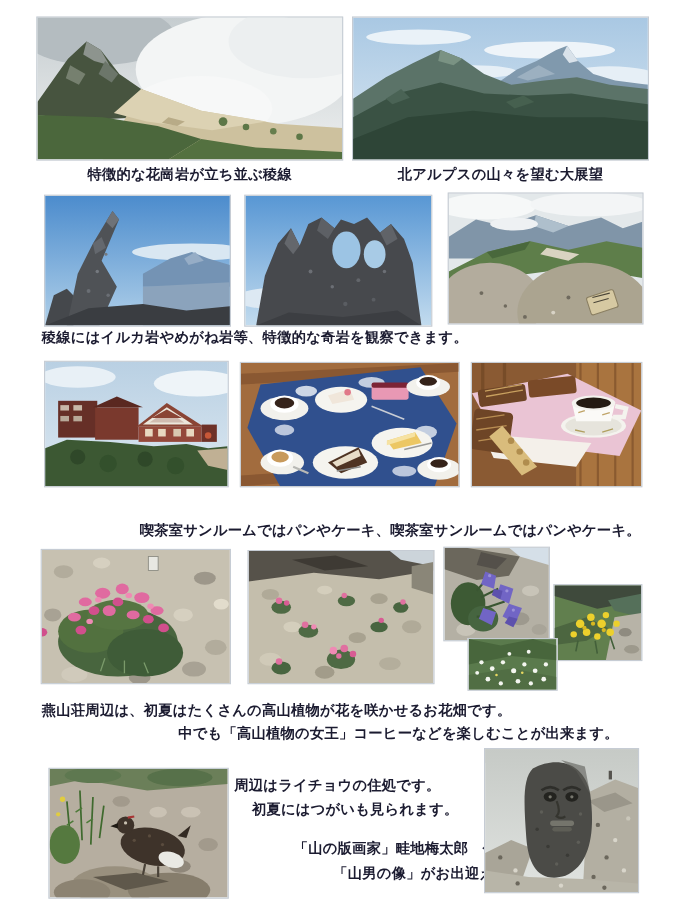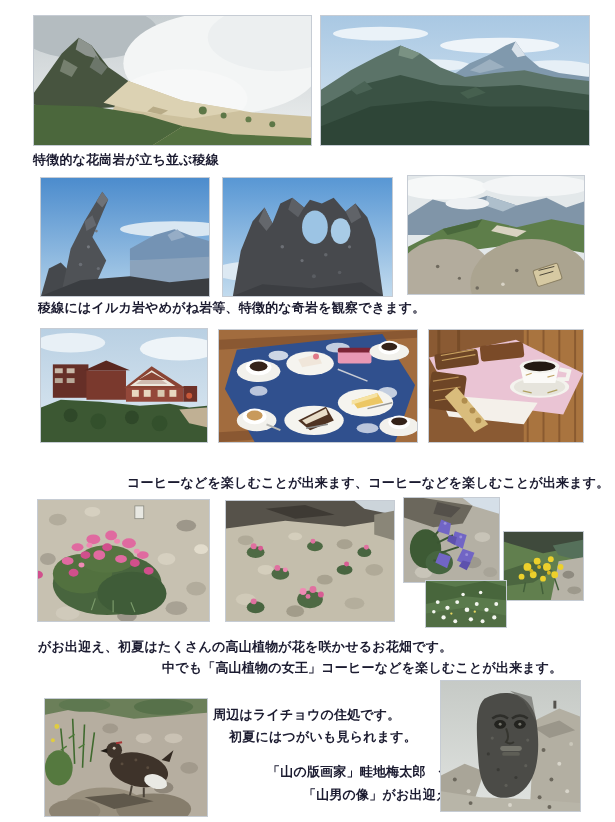--- a/index.html
+++ b/index.html
@@ -9,21 +9,21 @@
   }
   .ph{
     position:absolute;margin:0;padding:0;box-sizing:border-box;
     border:1px solid #c6ccd4;background:#eceef0;overflow:hidden;
   }
   .ph svg{display:block;width:100%;height:100%;}
   .cap{
     position:absolute;font-weight:bold;font-size:13px;line-height:16px;
     color:#1b1b30;white-space:nowrap;letter-spacing:0.2px;
   }
-  .cap.center{}
+  .cap.center{text-align:center;}
 </style>
 </head>
 <body>
 
 <div class="page">
 
   <figure class="ph" style="left:33px;top:15px;width:279px;height:131px">
     <svg viewBox="0 0 279 131" preserveAspectRatio="none">
       <defs>
           <linearGradient id="p1s" x1="0" y1="0" x2="0" y2="1">
@@ -71,20 +71,21 @@
       <path d="M0,75 30,55 55,42 80,30 100,38 120,52 145,62 175,58 205,55 235,62 270,66 270,131 0,131 Z" fill="#5b7368"></path>
       <path d="M80,30 100,38 92,44 78,40 Z" fill="#7a9283"></path>
       <path d="M0,92 40,70 80,60 120,70 160,72 200,70 240,76 270,80 270,131 0,131 Z" fill="#3a5244"></path>
       <path d="M0,112 50,92 110,86 170,92 230,92 270,96 270,131 0,131 Z" fill="#2e4537"></path>
       <path d="M30,75 44,66 52,74 36,80 Z" fill="#4a6355"></path>
       <path d="M140,78 156,72 166,78 148,84 Z" fill="#46604f"></path>
     </svg>
   </figure>
 
   <div class="cap center" style="left:33px;top:152px;width:279px">特徴的な花崗岩が立ち並ぶ稜線</div>
+  <div class="cap center" style="left:320px;top:152px;width:270px">北アルプスの山々を望む大展望</div>
 
   <figure class="ph" style="left:40px;top:177px;width:170px;height:120px">
     <svg viewBox="0 0 170 120" preserveAspectRatio="none">
       <defs>
           <linearGradient id="p3s" x1="0" y1="0" x2="0" y2="1">
         <stop offset="0" stop-color="#4c8ccd"></stop>
             <stop offset="1" stop-color="#b0d0e9"></stop>
           </linearGradient>
         </defs>
       <rect width="170" height="120" fill="url(#p3s)"></rect>
@@ -266,21 +267,21 @@
       <ellipse cx="112" cy="58" rx="26" ry="9" fill="#e6e4dc"></ellipse>
       <path d="M92,36 132,36 128,54 96,54 Z" fill="#fbfaf7"></path>
       <ellipse cx="112" cy="37" rx="20" ry="7" fill="#f4f3ee"></ellipse>
       <ellipse cx="112" cy="37" rx="16" ry="5" fill="#241a12"></ellipse>
       <path d="M132,40 142,42 140,50 130,50" fill="none" stroke="#f4f3ee" stroke-width="4"></path>
       <path d="M98,46 104,44 M120,48 127,46" stroke="#c0a468" stroke-width="1.2" fill="none"></path>
       <path d="M95,62 104,64 M120,64 130,61" stroke="#b0a060" stroke-width="1.2" fill="none"></path>
     </svg>
   </figure>
 
-  <div class="cap" style="left:127px;top:475px">コーヒーなどを楽しむことが出来ます、コーヒーなどを楽しむことが出来ます。</div>
+  <div class="cap" style="left:127px;top:475px">喫茶室サンルームではパンやケーキ、喫茶室サンルームではパンやケーキ。</div>
 
   <figure class="ph" style="left:37px;top:499px;width:173px;height:123px">
     <svg viewBox="0 0 173 123" preserveAspectRatio="none">
       <rect width="173" height="123" fill="#c7c1b1"></rect>
       <ellipse cx="20" cy="20" rx="9" ry="6" fill="#b2ac9c"></ellipse>
         <ellipse cx="55" cy="12" rx="8" ry="5" fill="#d6d0c0"></ellipse>
       <ellipse cx="150" cy="26" rx="10" ry="6" fill="#9d978a"></ellipse>
         <ellipse cx="130" cy="60" rx="9" ry="6" fill="#d6d0c0"></ellipse>
       <ellipse cx="160" cy="90" rx="10" ry="7" fill="#b2ac9c"></ellipse>
         <ellipse cx="140" cy="110" rx="11" ry="7" fill="#a8a294"></ellipse>
@@ -442,21 +443,21 @@
           <circle cx="70" cy="38" r="2.2"></circle>
         <circle cx="8" cy="32" r="1.8"></circle>
           <circle cx="38" cy="14" r="1.8"></circle>
           <circle cx="56" cy="12" r="1.8"></circle>
       </g>
       <circle cx="26" cy="34" r="1.2" fill="#e8d860"></circle>
         <circle cx="50" cy="32" r="1.2" fill="#e8d860"></circle>
     </svg>
   </figure>
 
-  <div class="cap" style="left:38px;top:639px">がお出迎え、初夏はたくさんの高山植物が花を咲かせるお花畑です。</div>
+  <div class="cap" style="left:38px;top:639px">燕山荘周辺は、初夏はたくさんの高山植物が花を咲かせるお花畑です。</div>
   <div class="cap" style="left:162px;top:660px">中でも「高山植物の女王」コーヒーなどを楽しむことが出来ます。</div>
 
   <figure class="ph" style="left:44px;top:698px;width:164px;height:119px">
     <svg viewBox="0 0 164 119" preserveAspectRatio="none">
       <rect width="164" height="119" fill="#b6aea0"></rect>
       <path d="M0,0 164,0 164,14 90,20 30,10 0,16 Z" fill="#6b7f59"></path>
       <ellipse cx="120" cy="8" rx="30" ry="8" fill="#57714a"></ellipse>
         <ellipse cx="40" cy="6" rx="26" ry="7" fill="#5e7850"></ellipse>
       <ellipse cx="130" cy="40" rx="9" ry="5" fill="#cac2b4"></ellipse>
         <ellipse cx="146" cy="70" rx="9" ry="6" fill="#a29a8c"></ellipse>

